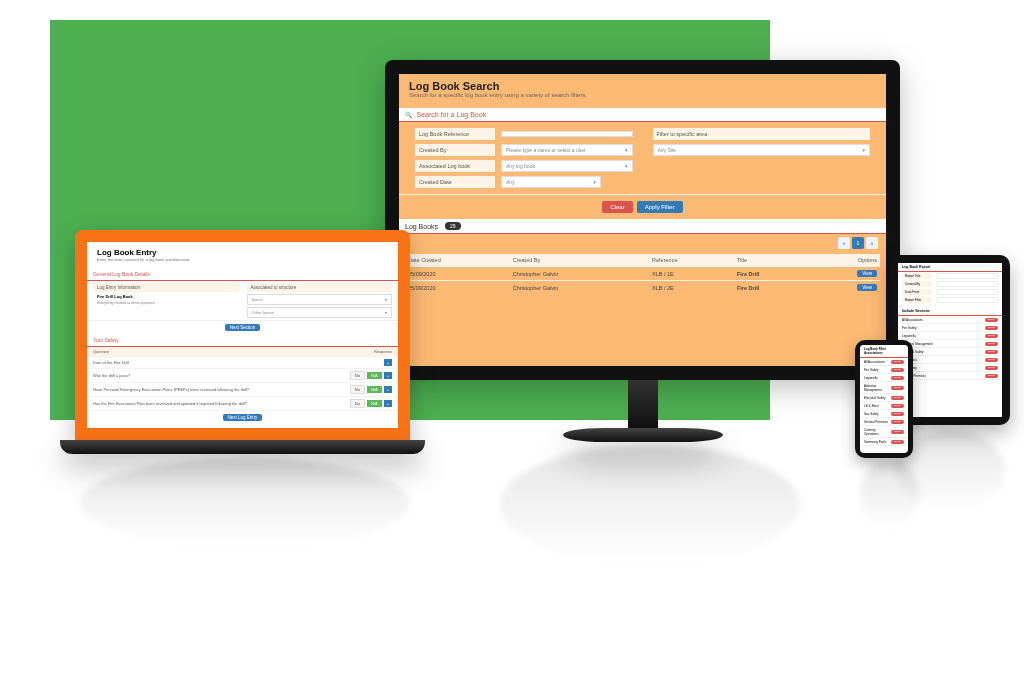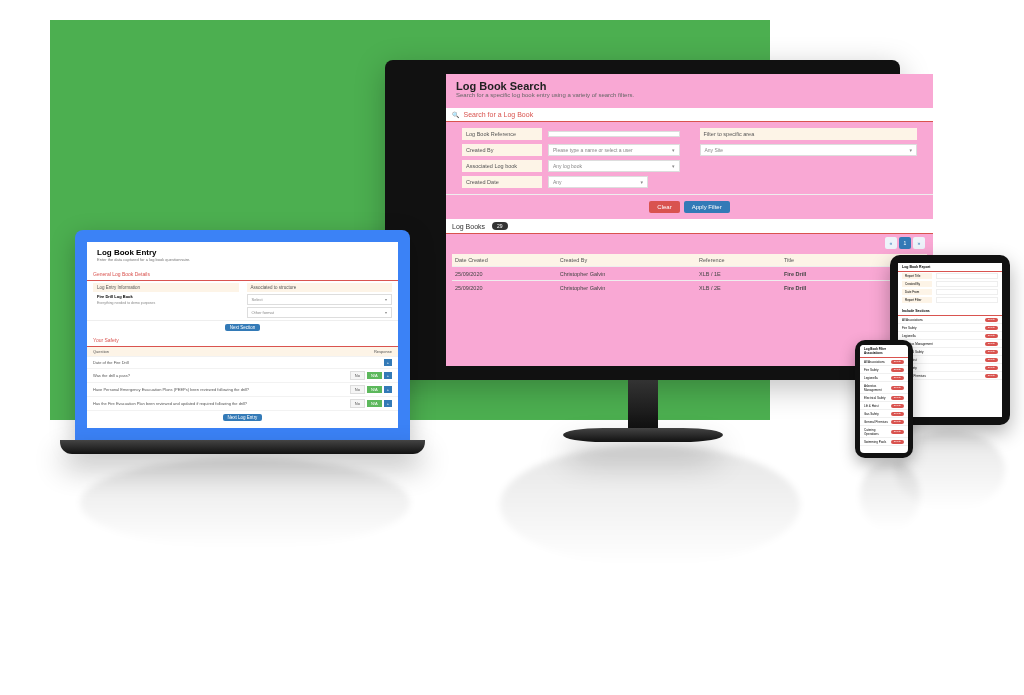--- a/index.html
+++ b/index.html
@@ -4,27 +4,27 @@
 <style>
 * { margin: 0; padding: 0; box-sizing: border-box; font-family: Arial, Helvetica, sans-serif; }
 body { background: #fff; width: 1024px; height: 695px; position: relative; overflow: hidden; }
 
 
 .green-bg { position: absolute; top: 20px; left: 50px; width: 720px; height: 400px; background: #4caf50; z-index: 0; }
 
 
 .monitor { position: absolute; top: 60px; left: 385px; width: 515px; height: 360px; z-index: 3; }
 .monitor-bezel { width: 100%; height: 320px; background: #111; border-radius: 8px; padding: 14px; box-shadow: 0 8px 30px rgba(0,0,0,.25); }
-.monitor-screen { width: 100%; height: 100%; background: #f9a8d4; font-size: 6px; overflow: hidden; position: relative; margin-left: 47px; }
+.monitor-screen { width: 100%; height: 100%; background: #fdba74; font-size: 6px; overflow: hidden; position: relative; }
 .monitor-stand { width: 30px; height: 48px; background: linear-gradient(180deg,#333,#111); margin: 0 auto; }
 .monitor-base { width: 160px; height: 14px; background: linear-gradient(180deg,#444,#111); margin: 0 auto; border-radius: 50%/100%; box-shadow: 0 18px 30px rgba(0,0,0,.3); }
 
 
 .laptop { position: absolute; top: 230px; left: 60px; width: 365px; z-index: 4; }
-.laptop-bezel { width: 335px; height: 210px; background: #3b82f6; border-radius: 8px 8px 0 0; padding: 12px; margin: 0 auto; box-shadow: 0 8px 25px rgba(0,0,0,.25); }
+.laptop-bezel { width: 335px; height: 210px; background: #f97316; border-radius: 8px 8px 0 0; padding: 12px; margin: 0 auto; box-shadow: 0 8px 25px rgba(0,0,0,.25); }
 .laptop-screen { width: 100%; height: 100%; background: #fff; font-size: 5px; overflow: hidden; }
 .laptop-base { width: 365px; height: 14px; background: linear-gradient(180deg,#444,#111); border-radius: 0 0 12px 12px; box-shadow: 0 14px 28px rgba(0,0,0,.3); }
 
 
 .tablet { position: absolute; top: 255px; left: 890px; width: 120px; height: 170px; background: #111; border-radius: 10px; padding: 8px; z-index: 5; box-shadow: 0 8px 20px rgba(0,0,0,.3); }
 .tablet-screen { width: 100%; height: 100%; background: #fff; font-size: 3px; overflow: hidden; }
 
 
 .phone { position: absolute; top: 340px; left: 855px; width: 58px; height: 118px; background: #111; border-radius: 10px; padding: 5px; z-index: 6; box-shadow: 0 6px 15px rgba(0,0,0,.3); }
 .phone-screen { width: 100%; height: 100%; background: #fff; font-size: 2.5px; overflow: hidden; border-radius: 4px; }

